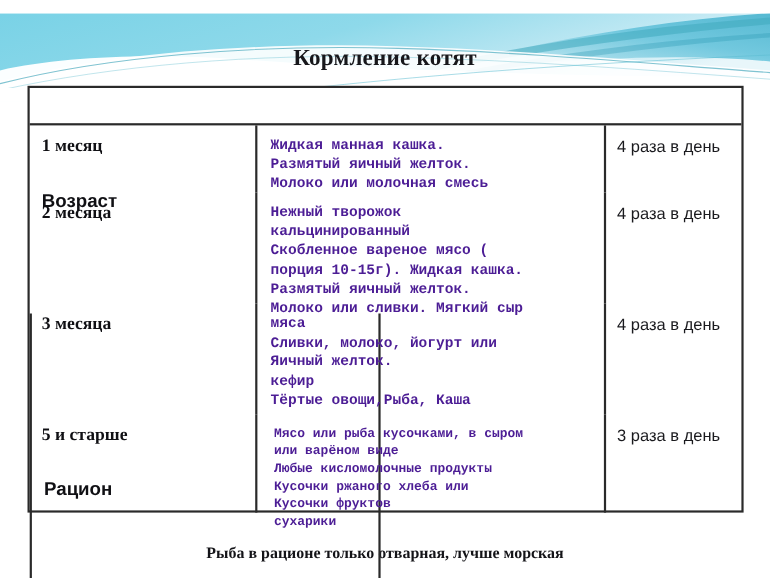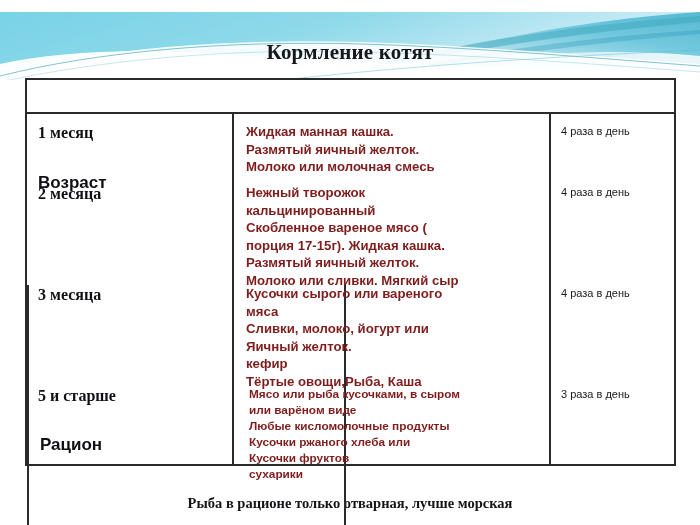--- a/index.html
+++ b/index.html
@@ -92,30 +92,30 @@
 
   
   .cell-age {
     font-family: "Liberation Serif", serif;
     font-weight: bold;
     font-size: 16px;
     color: #101014;
     padding: 10px 0 0 11px;
   }
   .cell-diet {
-    font-family: Liberation Sans, sans-serif;
+    font-family: Liberation Mono, monospace;
     font-size: 13.2px;
     font-weight: bold;
-    color: #7f1d1d;
+    color: #4c1d95;
     line-height: 1.33;
     padding: 9px 6px 0 12px;
   }
   .cell-freq {
     font-family: "Liberation Sans", sans-serif;
-    font-size: 11px;
+    font-size: 15px;
     color: #1a1a1e;
     line-height: 1.33;
     padding: 10px 4px 0 10px;
   }
   .diet-line { display: block; white-space: nowrap; }
 
   
   .row-compact .cell-diet { font-size: 11.8px; line-height: 1.36; font-weight: bold; padding-left: 15px; }
 
   
@@ -216,37 +216,36 @@
 
     <div class="table-body-row row-h2">
       <div class="col-age">
         <div class="cell-age">2 месяца</div>
       </div>
       <div class="col-diet">
         <div class="cell-diet">
             <span class="diet-line">Нежный творожок</span>
             <span class="diet-line">кальцинированный</span>
             <span class="diet-line">Скобленное вареное мясо (</span>
-            <span class="diet-line">порция 17-15г). Жидкая кашка.</span>
+            <span class="diet-line">порция 10-15г). Жидкая кашка.</span>
             <span class="diet-line">Размятый яичный желток.</span>
             <span class="diet-line">Молоко или сливки. Мягкий сыр</span>
           </div>
       </div>
       <div class="col-freq">
         <div class="cell-freq">4 раза в день</div>
       </div>
     </div>
 
     <div class="table-body-row row-h3">
       <div class="col-age">
         <div class="cell-age">3 месяца</div>
       </div>
       <div class="col-diet">
         <div class="cell-diet">
-            <span class="diet-line">Кусочки сырого или вареного</span>
             <span class="diet-line">мяса</span>
             <span class="diet-line">Сливки, молоко, йогурт или</span>
             <span class="diet-line">Яичный желток.</span>
             <span class="diet-line">кефир</span>
             <span class="diet-line">Тёртые овощи,Рыба, Каша</span>
           </div>
       </div>
       <div class="col-freq">
         <div class="cell-freq">4 раза в день</div>
       </div>

